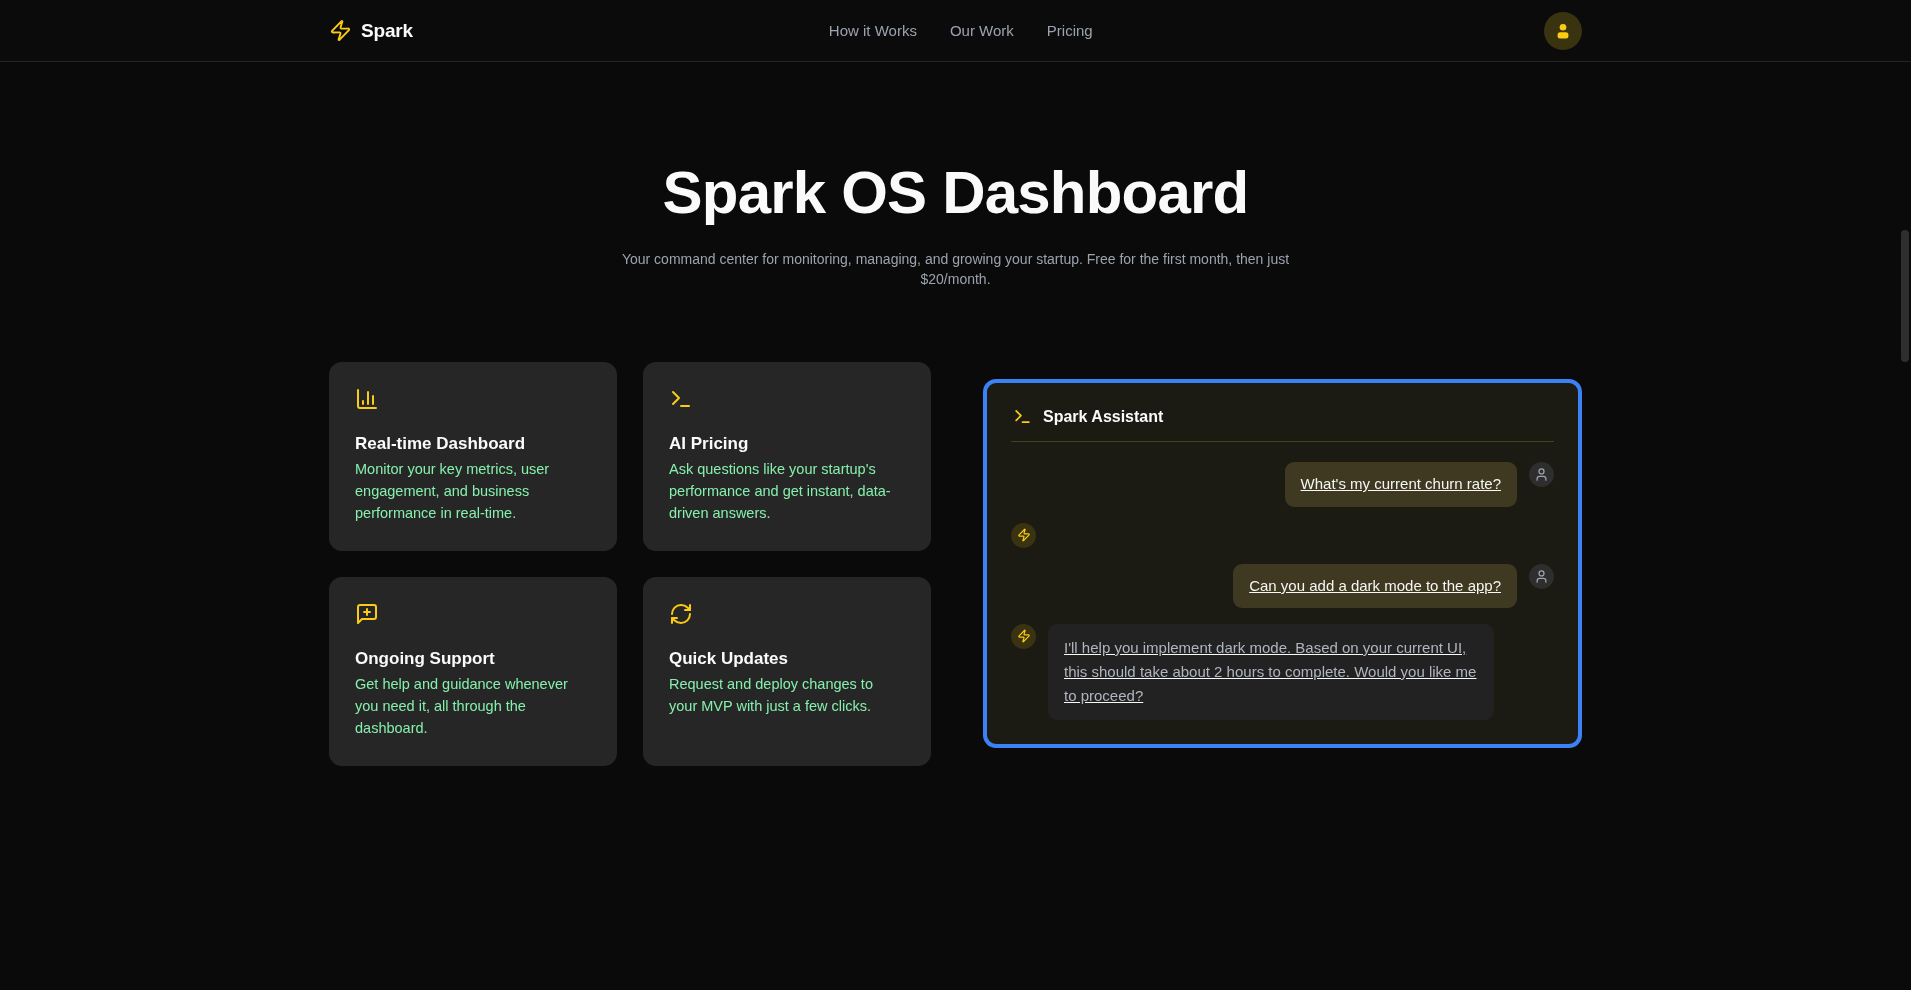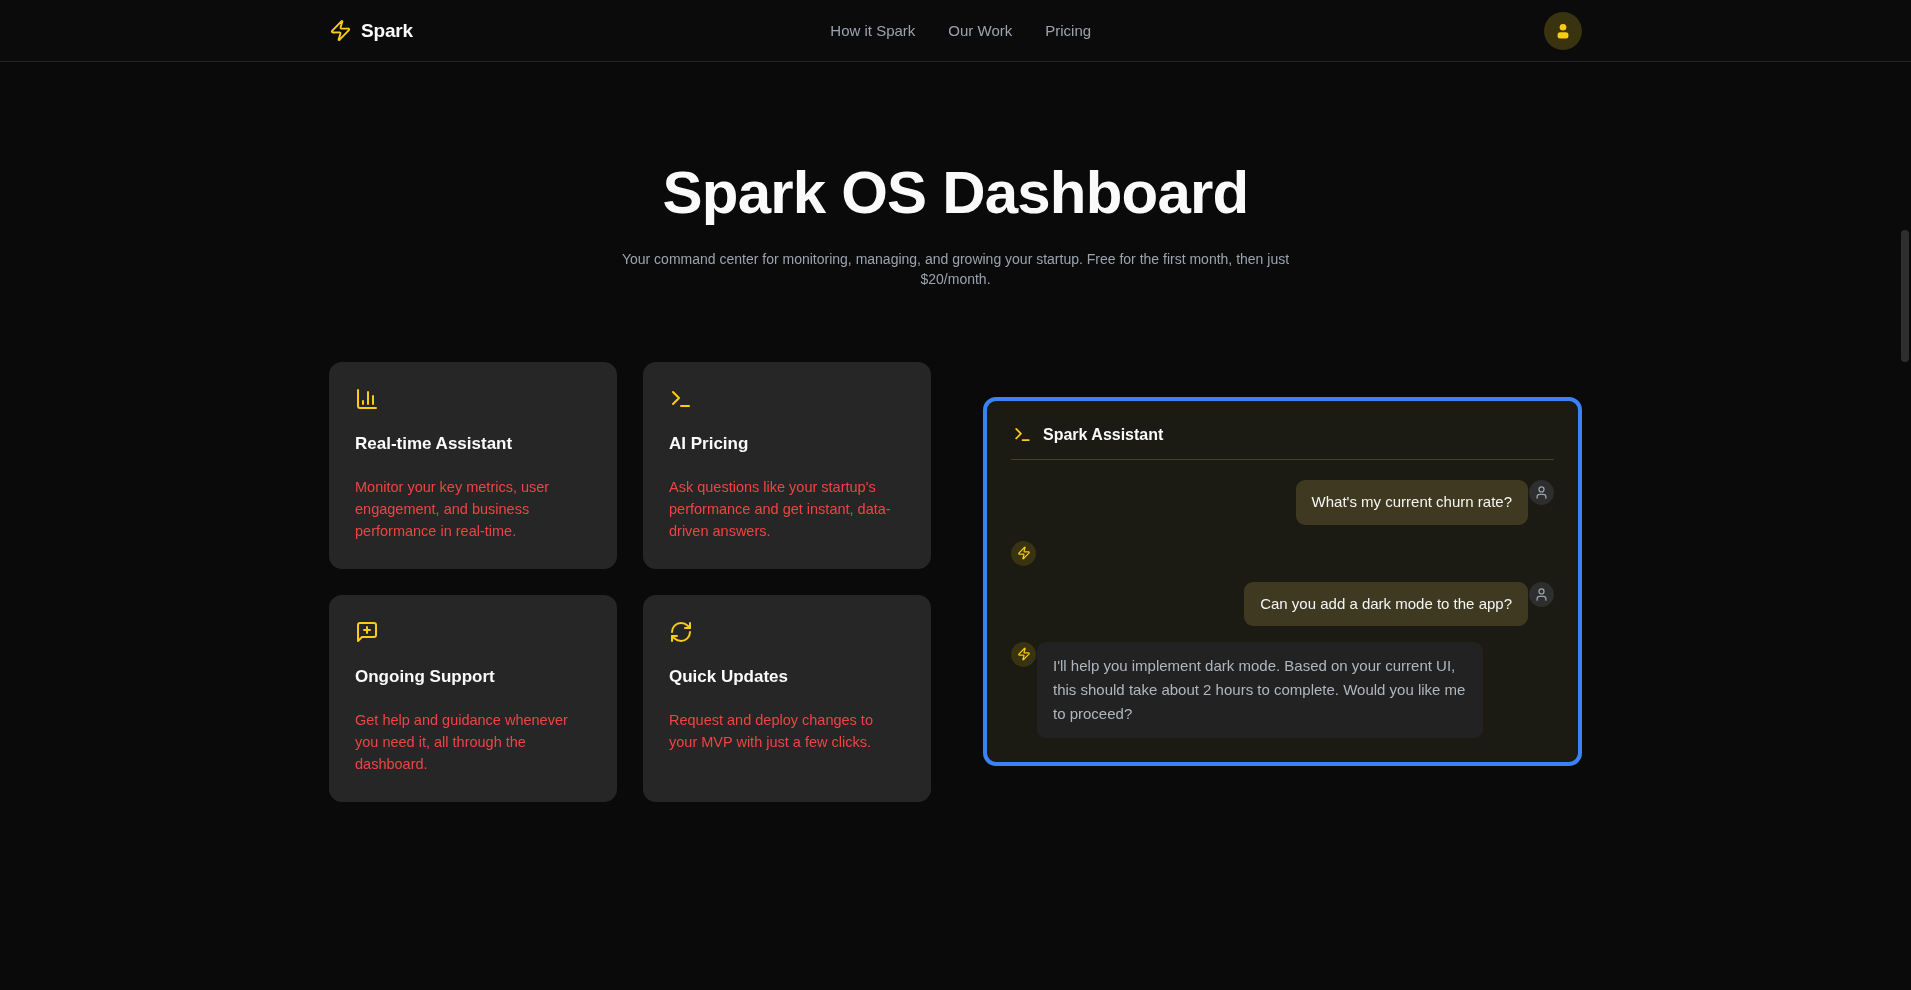--- a/index.html
+++ b/index.html
@@ -93,24 +93,24 @@
     padding: 25px 26px 27px;
   }
   .feature-icon { color: #facc15; display: inline-flex; }
   .feature-title {
     margin-top: 19px;
     font-size: 17px;
     font-weight: bold;
     color: #fafafa;
   }
   .feature-desc {
-    margin-top: 22px;
+    margin-top: 4px;
     font-size: 14.5px;
     line-height: 1.52;
-    color: #ef4444;
+    color: #86efac;
   }
 
   
   .assistant-panel {
     flex: 1;
     background: #1b1a13;
     border: 4px solid #3b82f6;
     border-radius: 13px;
     padding: 24px;
   }
@@ -122,21 +122,21 @@
   }
   .assistant-header-icon { color: #facc15; display: flex; }
   .assistant-title { font-size: 16px; font-weight: bold; color: #fafafa; }
   .assistant-divider {
     height: 1px;
     background: #45401f;
     margin: 15px 0 20px;
     border: none;
   }
   .chat-messages { display: flex; flex-direction: column; gap: 16px; }
-  .msg-row { display: flex; gap: 1px; }
+  .msg-row { display: flex; gap: 12px; text-decoration: underline; }
   .msg-row.user { justify-content: flex-end; }
   .msg-row.assistant { justify-content: flex-start; }
   .msg-avatar {
     width: 25px; height: 25px;
     flex-shrink: 0;
     border-radius: 50%;
     display: flex; align-items: center; justify-content: center;
   }
   .msg-avatar.user-av { background: #2e2e2e; color: #9ca3af; }
   .msg-avatar.bot-av { background: #3a3312; color: #facc15; }
@@ -178,21 +178,21 @@
   <div class="container nav-inner">
     <div class="brand">
       <span class="brand-icon">
         <svg width="23" height="23" viewBox="0 0 24 24" fill="none" stroke="currentColor" stroke-width="2" stroke-linecap="round" stroke-linejoin="round">
             <path d="M4 14a1 1 0 0 1-.78-1.63l9.9-10.2a.5.5 0 0 1 .86.46l-1.92 6.02A1 1 0 0 0 13 10h7a1 1 0 0 1 .78 1.63l-9.9 10.2a.5.5 0 0 1-.86-.46l1.92-6.02A1 1 0 0 0 11 14z"></path>
           </svg>
       </span>
       <span class="brand-name">Spark</span>
     </div>
     <nav class="nav-links">
-      <a class="nav-link">How it Spark</a>
+      <a class="nav-link">How it Works</a>
       <a class="nav-link">Our Work</a>
       <a class="nav-link">Pricing</a>
     </nav>
     <button class="nav-avatar">
       <span style="display:flex;">
         <svg width="20" height="20" viewBox="0 0 24 24" fill="#facc15">
             <circle cx="12" cy="7.5" r="4"></circle>
             <rect x="5.5" y="13.5" width="13" height="7.5" rx="3"></rect>
           </svg>
       </span>
@@ -211,21 +211,21 @@
 
     <div class="feature-card">
       <span class="feature-icon">
         <svg width="24" height="24" viewBox="0 0 24 24" fill="none" stroke="currentColor" stroke-width="2" stroke-linecap="round" stroke-linejoin="round">
             <path d="M3 3v16a2 2 0 0 0 2 2h16"></path>
             <path d="M18 17V9"></path>
             <path d="M13 17V5"></path>
             <path d="M8 17v-3"></path>
           </svg>
       </span>
-      <h3 class="feature-title">Real-time Assistant</h3>
+      <h3 class="feature-title">Real-time Dashboard</h3>
       <p class="feature-desc">Monitor your key metrics, user engagement, and business performance in real-time.</p>
     </div>
 
     <div class="feature-card">
       <span class="feature-icon">
         <svg width="24" height="24" viewBox="0 0 24 24" fill="none" stroke="currentColor" stroke-width="2" stroke-linecap="round" stroke-linejoin="round">
             <path d="m4 17 6-6-6-6"></path>
             <path d="M12 19h8"></path>
           </svg>
       </span>

